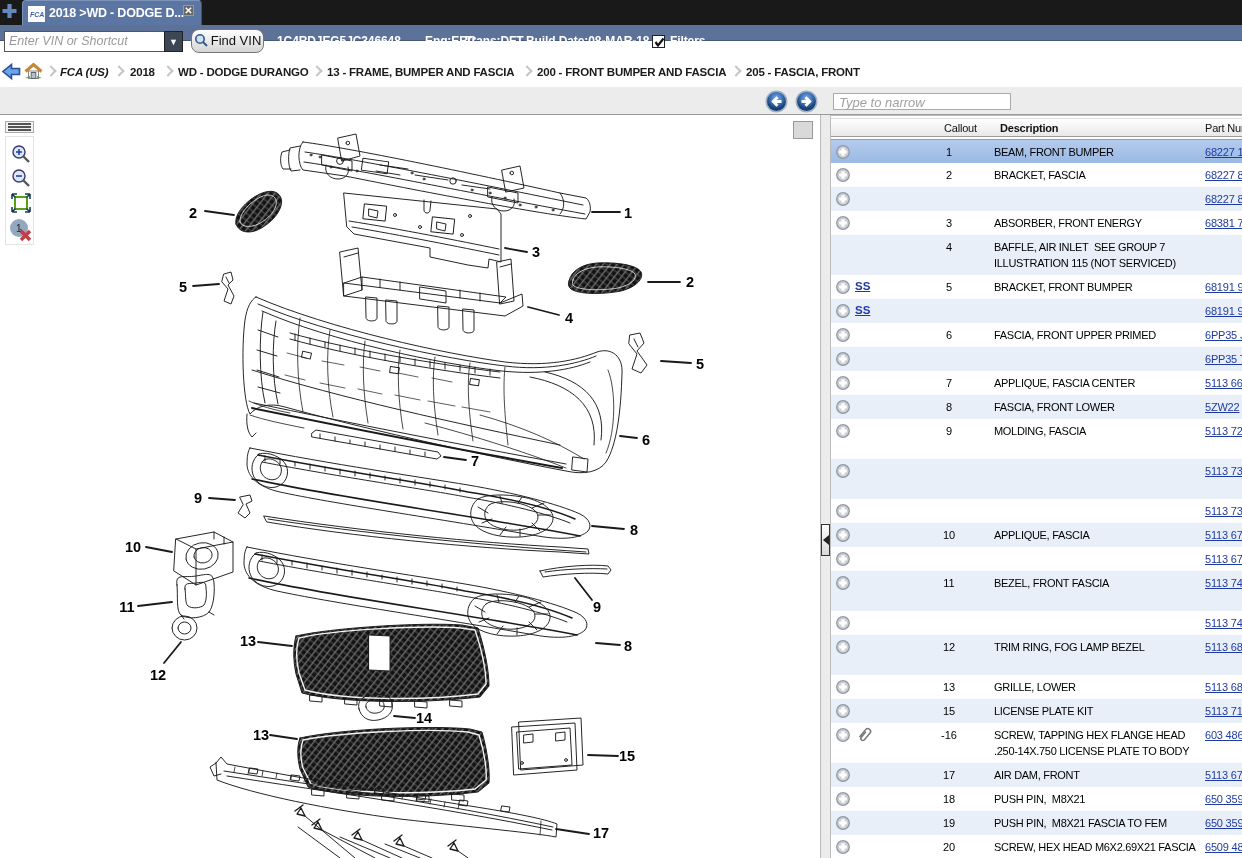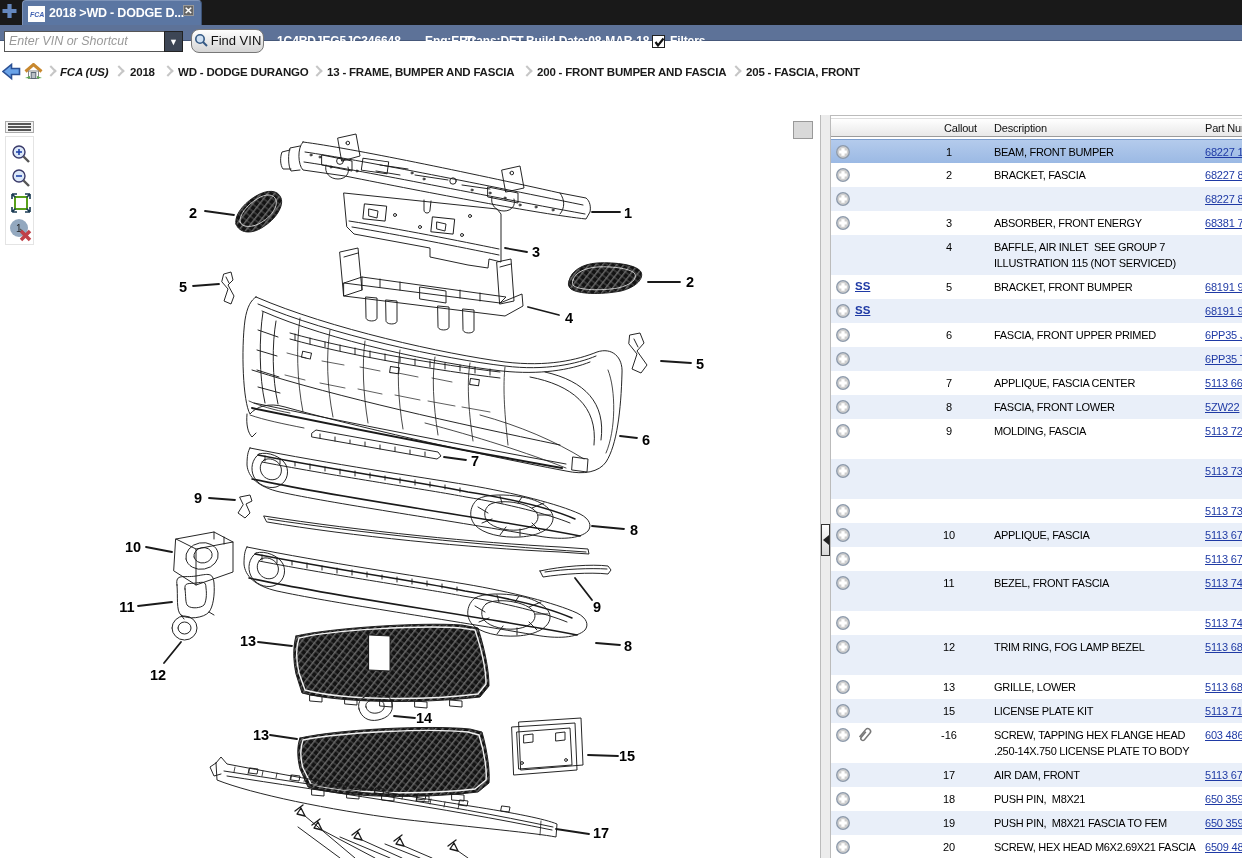--- a/index.html
+++ b/index.html
@@ -117,20 +117,38 @@
     <div class="csep" style="left:164px;"></div>
     <span class="crumb" style="left:178px;">WD - DODGE DURANGO</span>
     <div class="csep" style="left:313px;"></div>
     <span class="crumb" style="left:327px;">13 - FRAME, BUMPER AND FASCIA</span>
     <div class="csep" style="left:523px;"></div>
     <span class="crumb" style="left:537px;">200 - FRONT BUMPER AND FASCIA</span>
     <div class="csep" style="left:732px;"></div>
     <span class="crumb" style="left:746px;">205 - FASCIA, FRONT</span>
   </div>
 
+  <div id="subbar">
+    <svg class="navbtn" style="left:765px;" width="23" height="23">
+        <defs>
+          <radialGradient id="nb1" cx="50%" cy="35%">
+            <stop offset="0%" stop-color="#7fb2e8"></stop>
+            <stop offset="55%" stop-color="#3e77b8"></stop>
+            <stop offset="100%" stop-color="#1a3f72"></stop>
+          </radialGradient>
+        </defs>
+        <circle cx="11.5" cy="11.5" r="10.2" fill="url(#nb1)" stroke="#9db0c8" stroke-width="1.6"></circle>
+        <path d="M16.5 11.5 L9.5 11.5 M12.5 7.2 L8.2 11.5 L12.5 15.8" stroke="#fff" stroke-width="2.8" fill="none"></path>
+      </svg>
+    <svg class="navbtn" style="left:795px;" width="23" height="23">
+        <circle cx="11.5" cy="11.5" r="10.2" fill="url(#nb1)" stroke="#9db0c8" stroke-width="1.6"></circle>
+        <path d="M6.5 11.5 L13.5 11.5 M10.5 7.2 L14.8 11.5 L10.5 15.8" stroke="#fff" stroke-width="2.8" fill="none"></path>
+      </svg>
+    <div id="narrow">Type to narrow</div>
+  </div>
 
   <div id="main">
     <div id="hamb">
         <div></div>
         <div></div>
         <div></div>
       </div>
     <div id="toolstrip">
       <svg style="position:absolute;left:4px;top:6px;" width="22" height="22">
           <circle cx="9" cy="9" r="6" fill="#dce8f8" stroke="#3a3a6a" stroke-width="1.4"></circle>
@@ -402,21 +420,21 @@
 </g>
         </svg>
       </div>
     <div id="splitter">
         <div id="splithandle"></div>
       </div>
 
     <div id="tablewrap">
       <div id="thead">
           <span style="left:113px;">Callout</span>
-          <span style="left:163px;">Description</span>
+          <span style="left:169px;font-weight:bold;">Description</span>
           <span style="left:374px;">Part Num</span>
         </div>
       <div class="row rsel" style="top:23px; height:24px;">
           <svg class="plusi" width="16" height="16">
             <circle cx="8" cy="8" r="6.3" fill="#cfcfcf" stroke="#8d9aab" stroke-width="1.3"></circle>
             <path d="M8 4.2 V11.8 M4.2 8 H11.8" stroke="#fff" stroke-width="3.2"></path>
           </svg>
           <div class="co">1</div>
           <div class="de">BEAM, FRONT BUMPER</div>
           <div class="pn">68227 1</div>

